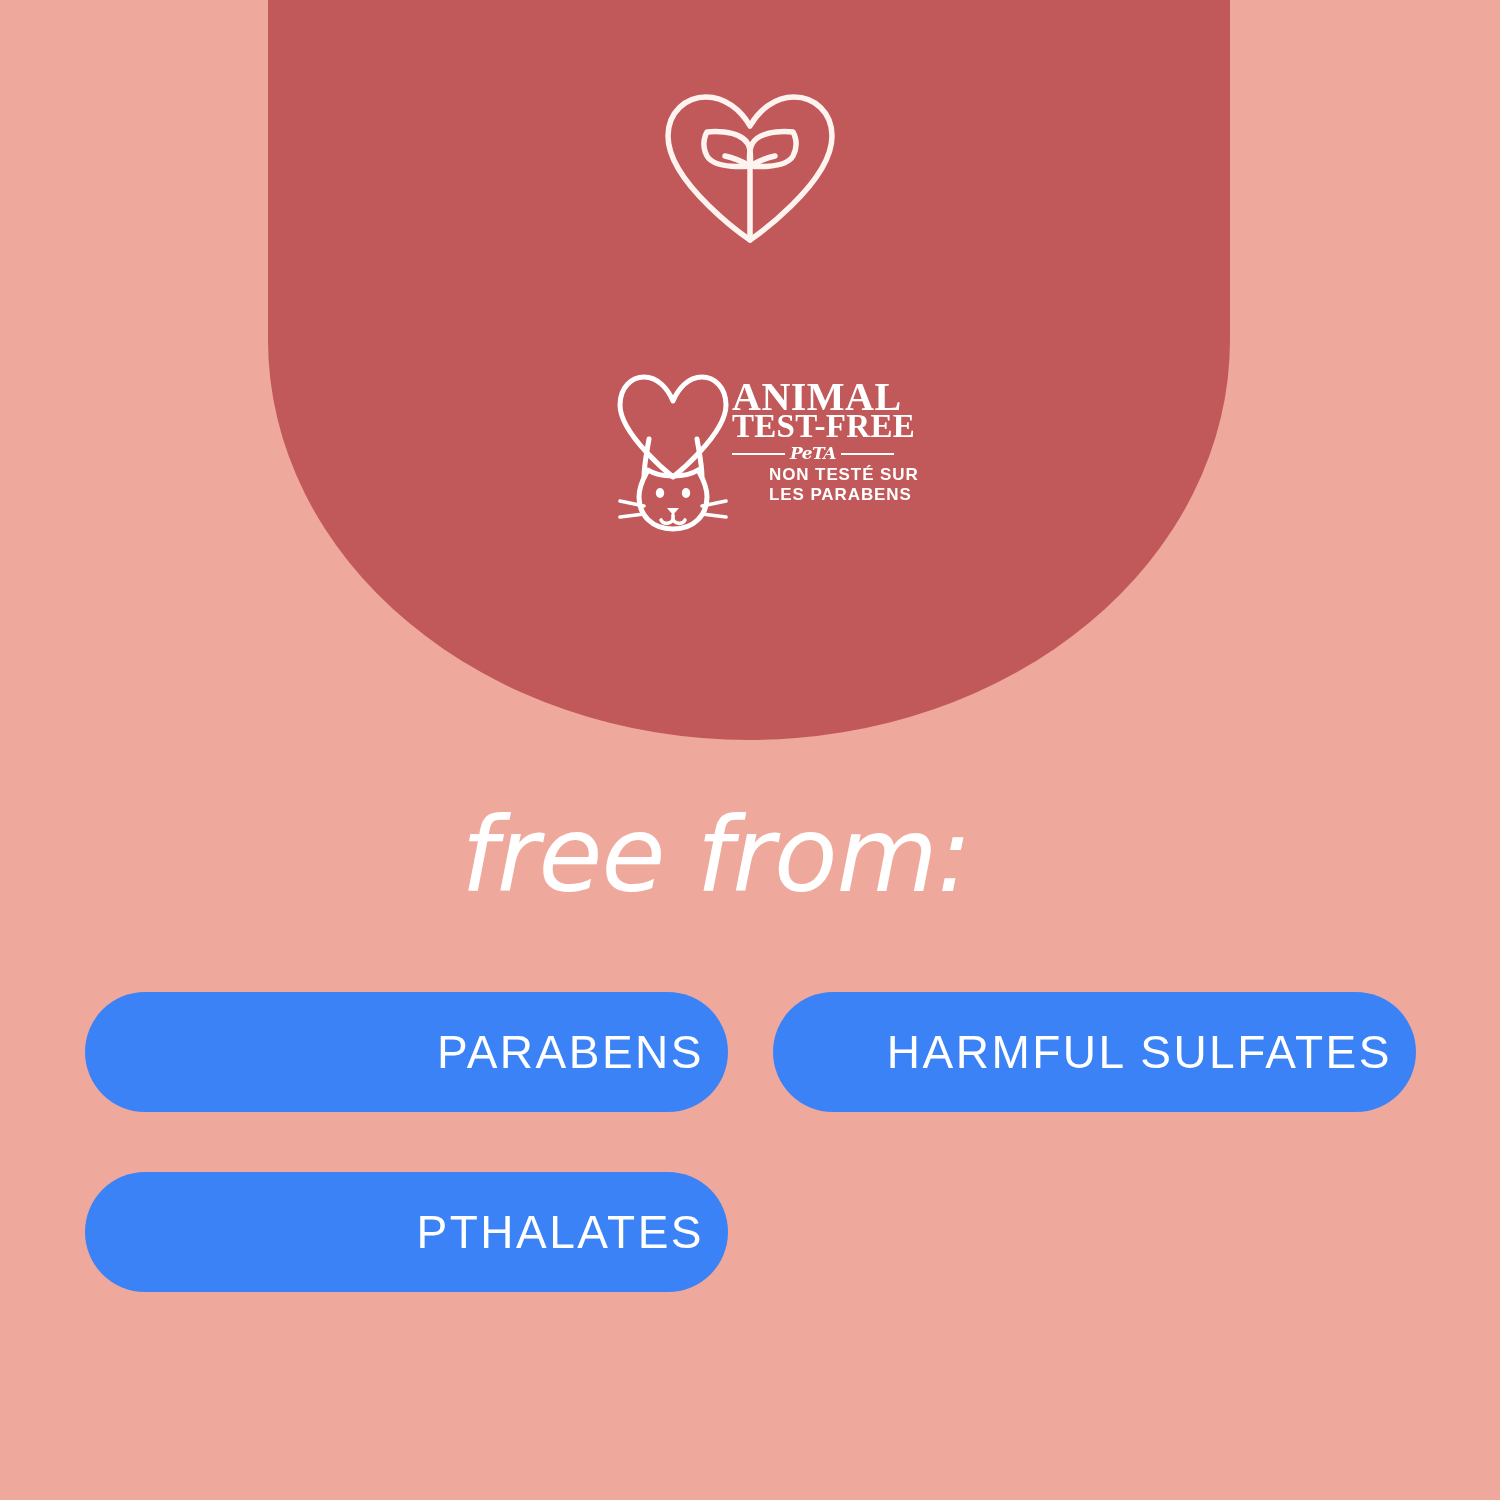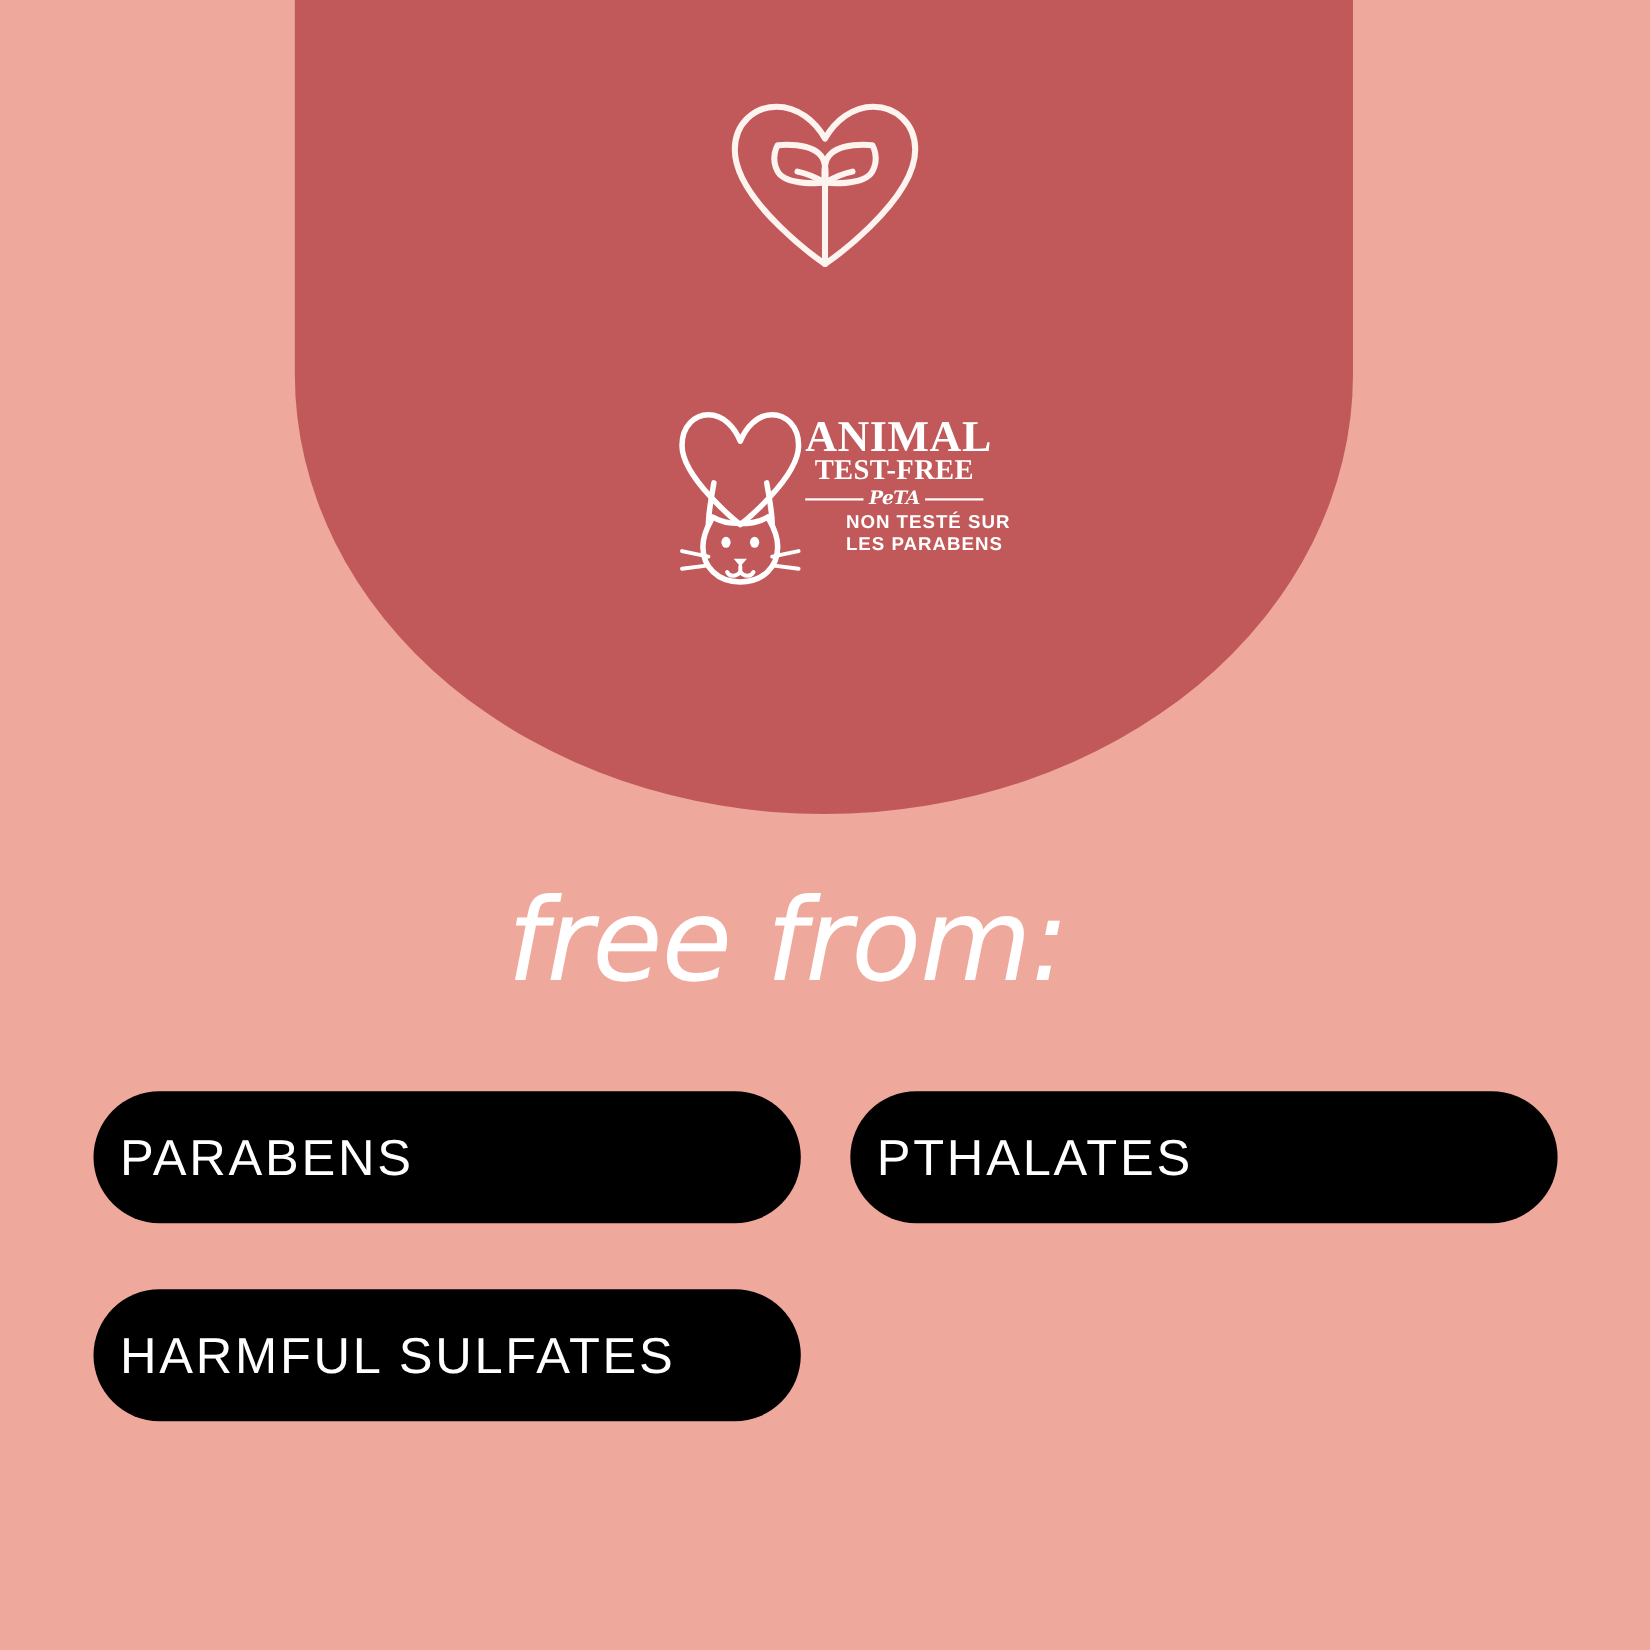--- a/index.html
+++ b/index.html
@@ -79,21 +79,21 @@
     font-family: "Liberation Serif", serif;
     font-weight: bold;
     font-size: 40px;
     line-height: 31px;
     letter-spacing: 0.5px;
     white-space: nowrap;
   }
   #peta-logo .line-testfree {
     font-family: "Liberation Serif", serif;
     font-weight: bold;
-    font-size: 26px;
+    font-size: 33px;
     line-height: 29px;
     letter-spacing: 0.3px;
     white-space: nowrap;
   }
   #peta-logo .peta-rule-row {
     display: flex;
     align-items: center;
     justify-content: flex-start;
     gap: 5px;
     margin: 4px 0 3px 0;
@@ -145,24 +145,24 @@
     top: 992px;
     width: 1331px;
     display: grid;
     grid-template-columns: 643px 643px;
     column-gap: 45px;
     row-gap: 60px;
   }
   .claim-pill {
     height: 120px;
     border-radius: 60px;
-    background: #000000;
+    background: #3b82f6;
     display: flex;
     align-items: center;
-    justify-content: flex-start;
+    justify-content: flex-end;
     box-sizing: border-box;
     padding: 0 24px;
   }
   .claim-pill-label {
     color: #ffffff;
     font-family: "Liberation Sans", sans-serif;
     font-weight: 300;
     font-size: 46px;
     letter-spacing: 2.5px;
     white-space: nowrap;
@@ -227,20 +227,20 @@
     </div>
   </div>
 
   <div id="free-from-heading">free from:</div>
 
   <div id="claims-grid">
     <div class="claim-pill">
       <span class="claim-pill-label">PARABENS</span>
     </div>
     <div class="claim-pill">
+      <span class="claim-pill-label">HARMFUL SULFATES</span>
+    </div>
+    <div class="claim-pill">
       <span class="claim-pill-label">PTHALATES</span>
     </div>
-    <div class="claim-pill">
-      <span class="claim-pill-label">HARMFUL SULFATES</span>
-    </div>
   </div>
 
 </div>
 
 </body></html>

